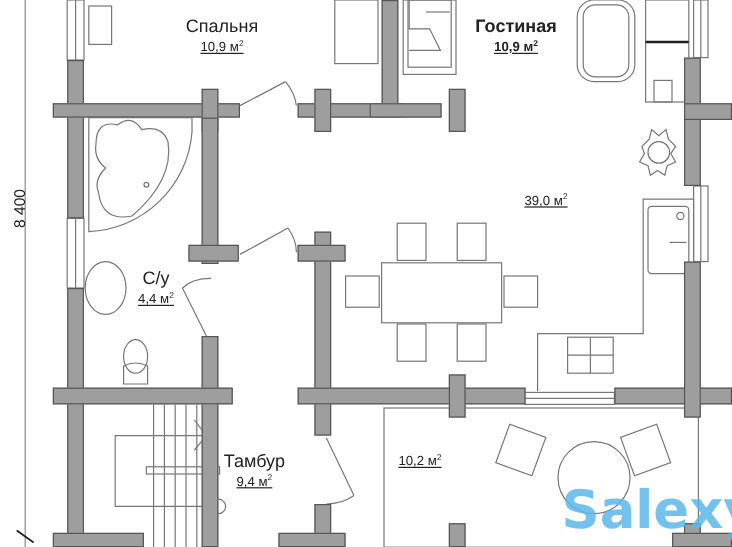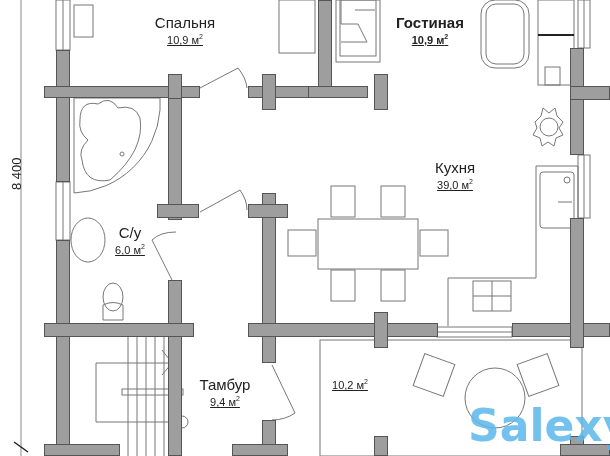--- a/index.html
+++ b/index.html
@@ -143,28 +143,27 @@
 
   <div class="label" style="left:130px;top:14px;width:110px;">
     <div class="room-name">Спальня</div>
     <div class="room-area"><span>10,9 м</span><sup>2</sup></div>
   </div>
   <div class="label" style="left:375px;top:14px;width:110px;font-weight:bold;">
     <div class="room-name">Гостиная</div>
     <div class="room-area"><span>10,9 м</span><sup>2</sup></div>
   </div>
   <div class="label" style="left:405px;top:159px;width:100px;">
-    <div class="room-name">Кухня</div>
     <div class="room-area"><span>39,0 м</span><sup>2</sup></div>
   </div>
   <div class="label" style="left:100px;top:224px;width:60px;">
     <div class="room-name">С/у</div>
-    <div class="room-area"><span>6,0 м</span><sup>2</sup></div>
+    <div class="room-area"><span>4,4 м</span><sup>2</sup></div>
   </div>
-  <div class="label" style="left:185px;top:376px;width:80px;text-align:center;">
+  <div class="label" style="left:172px;top:376px;width:80px;text-align:center;">
     <div class="room-name">Тамбур</div>
     <div class="room-area"><span>9,4 м</span><sup>2</sup></div>
   </div>
   <div class="label" style="left:305px;top:376px;width:90px;">
     <div class="room-area"><span>10,2 м</span><sup>2</sup></div>
   </div>
 
   <div class="watermark">Salexy</div>
 </div>
 

